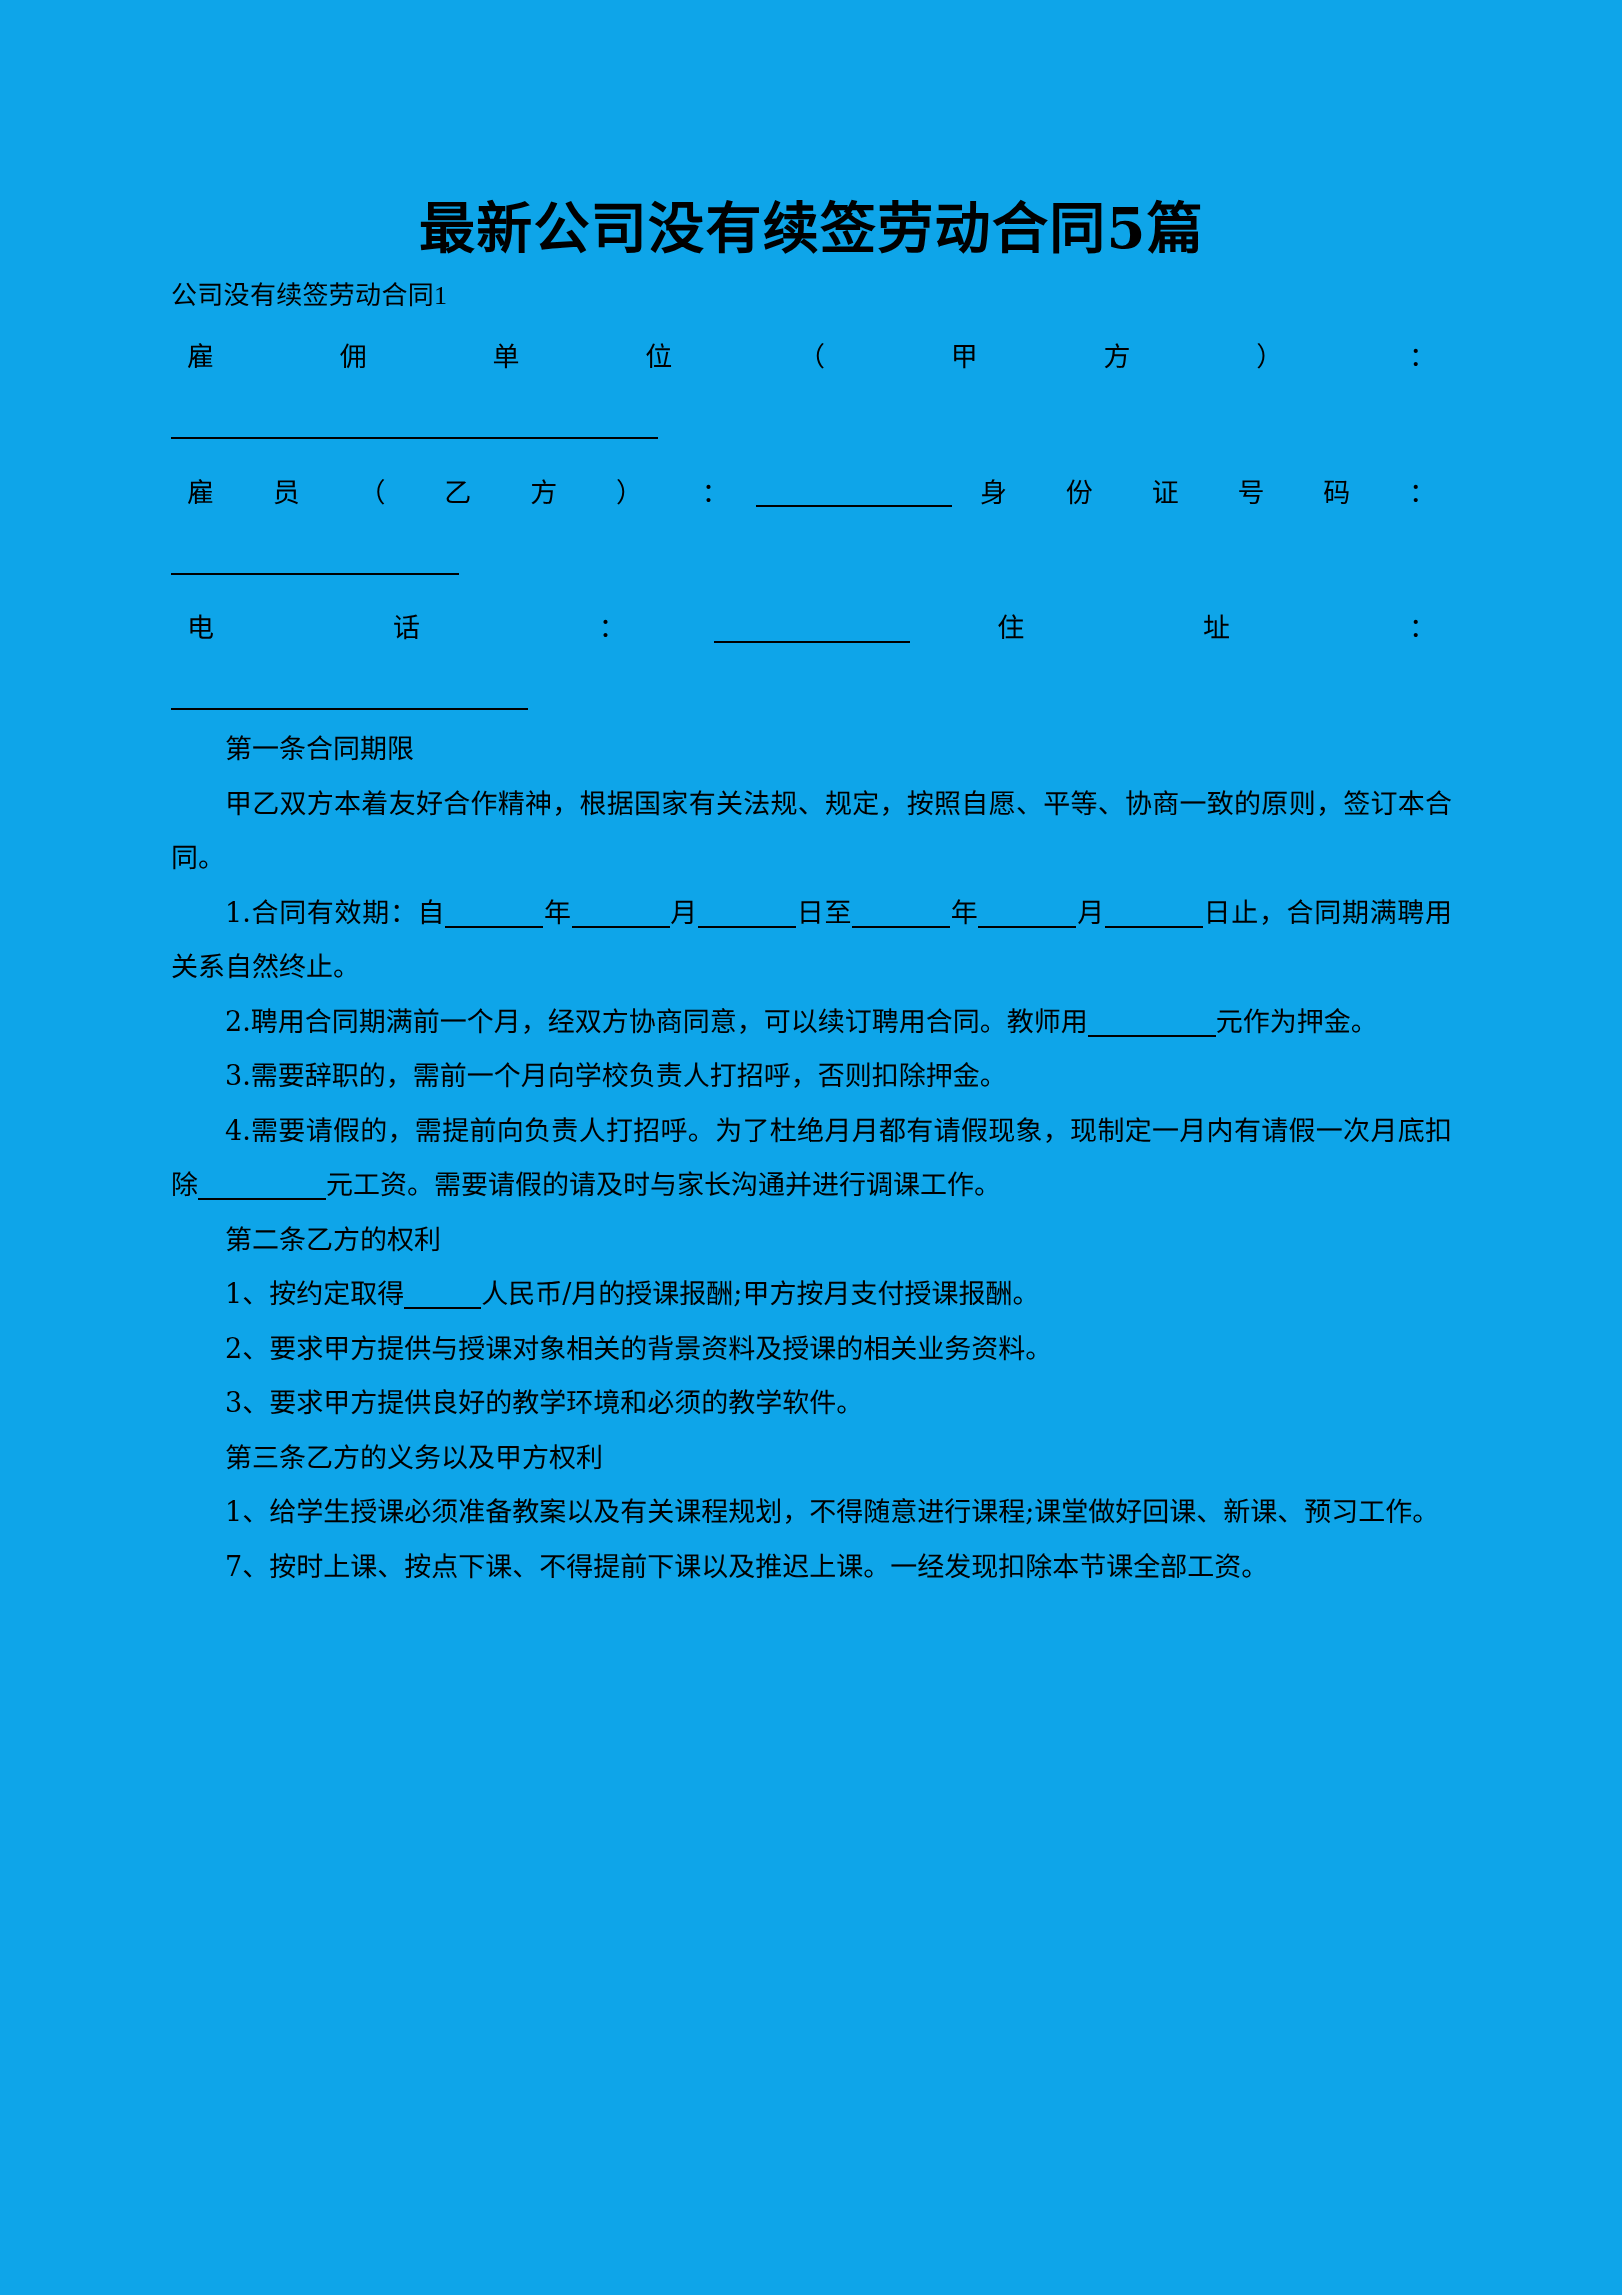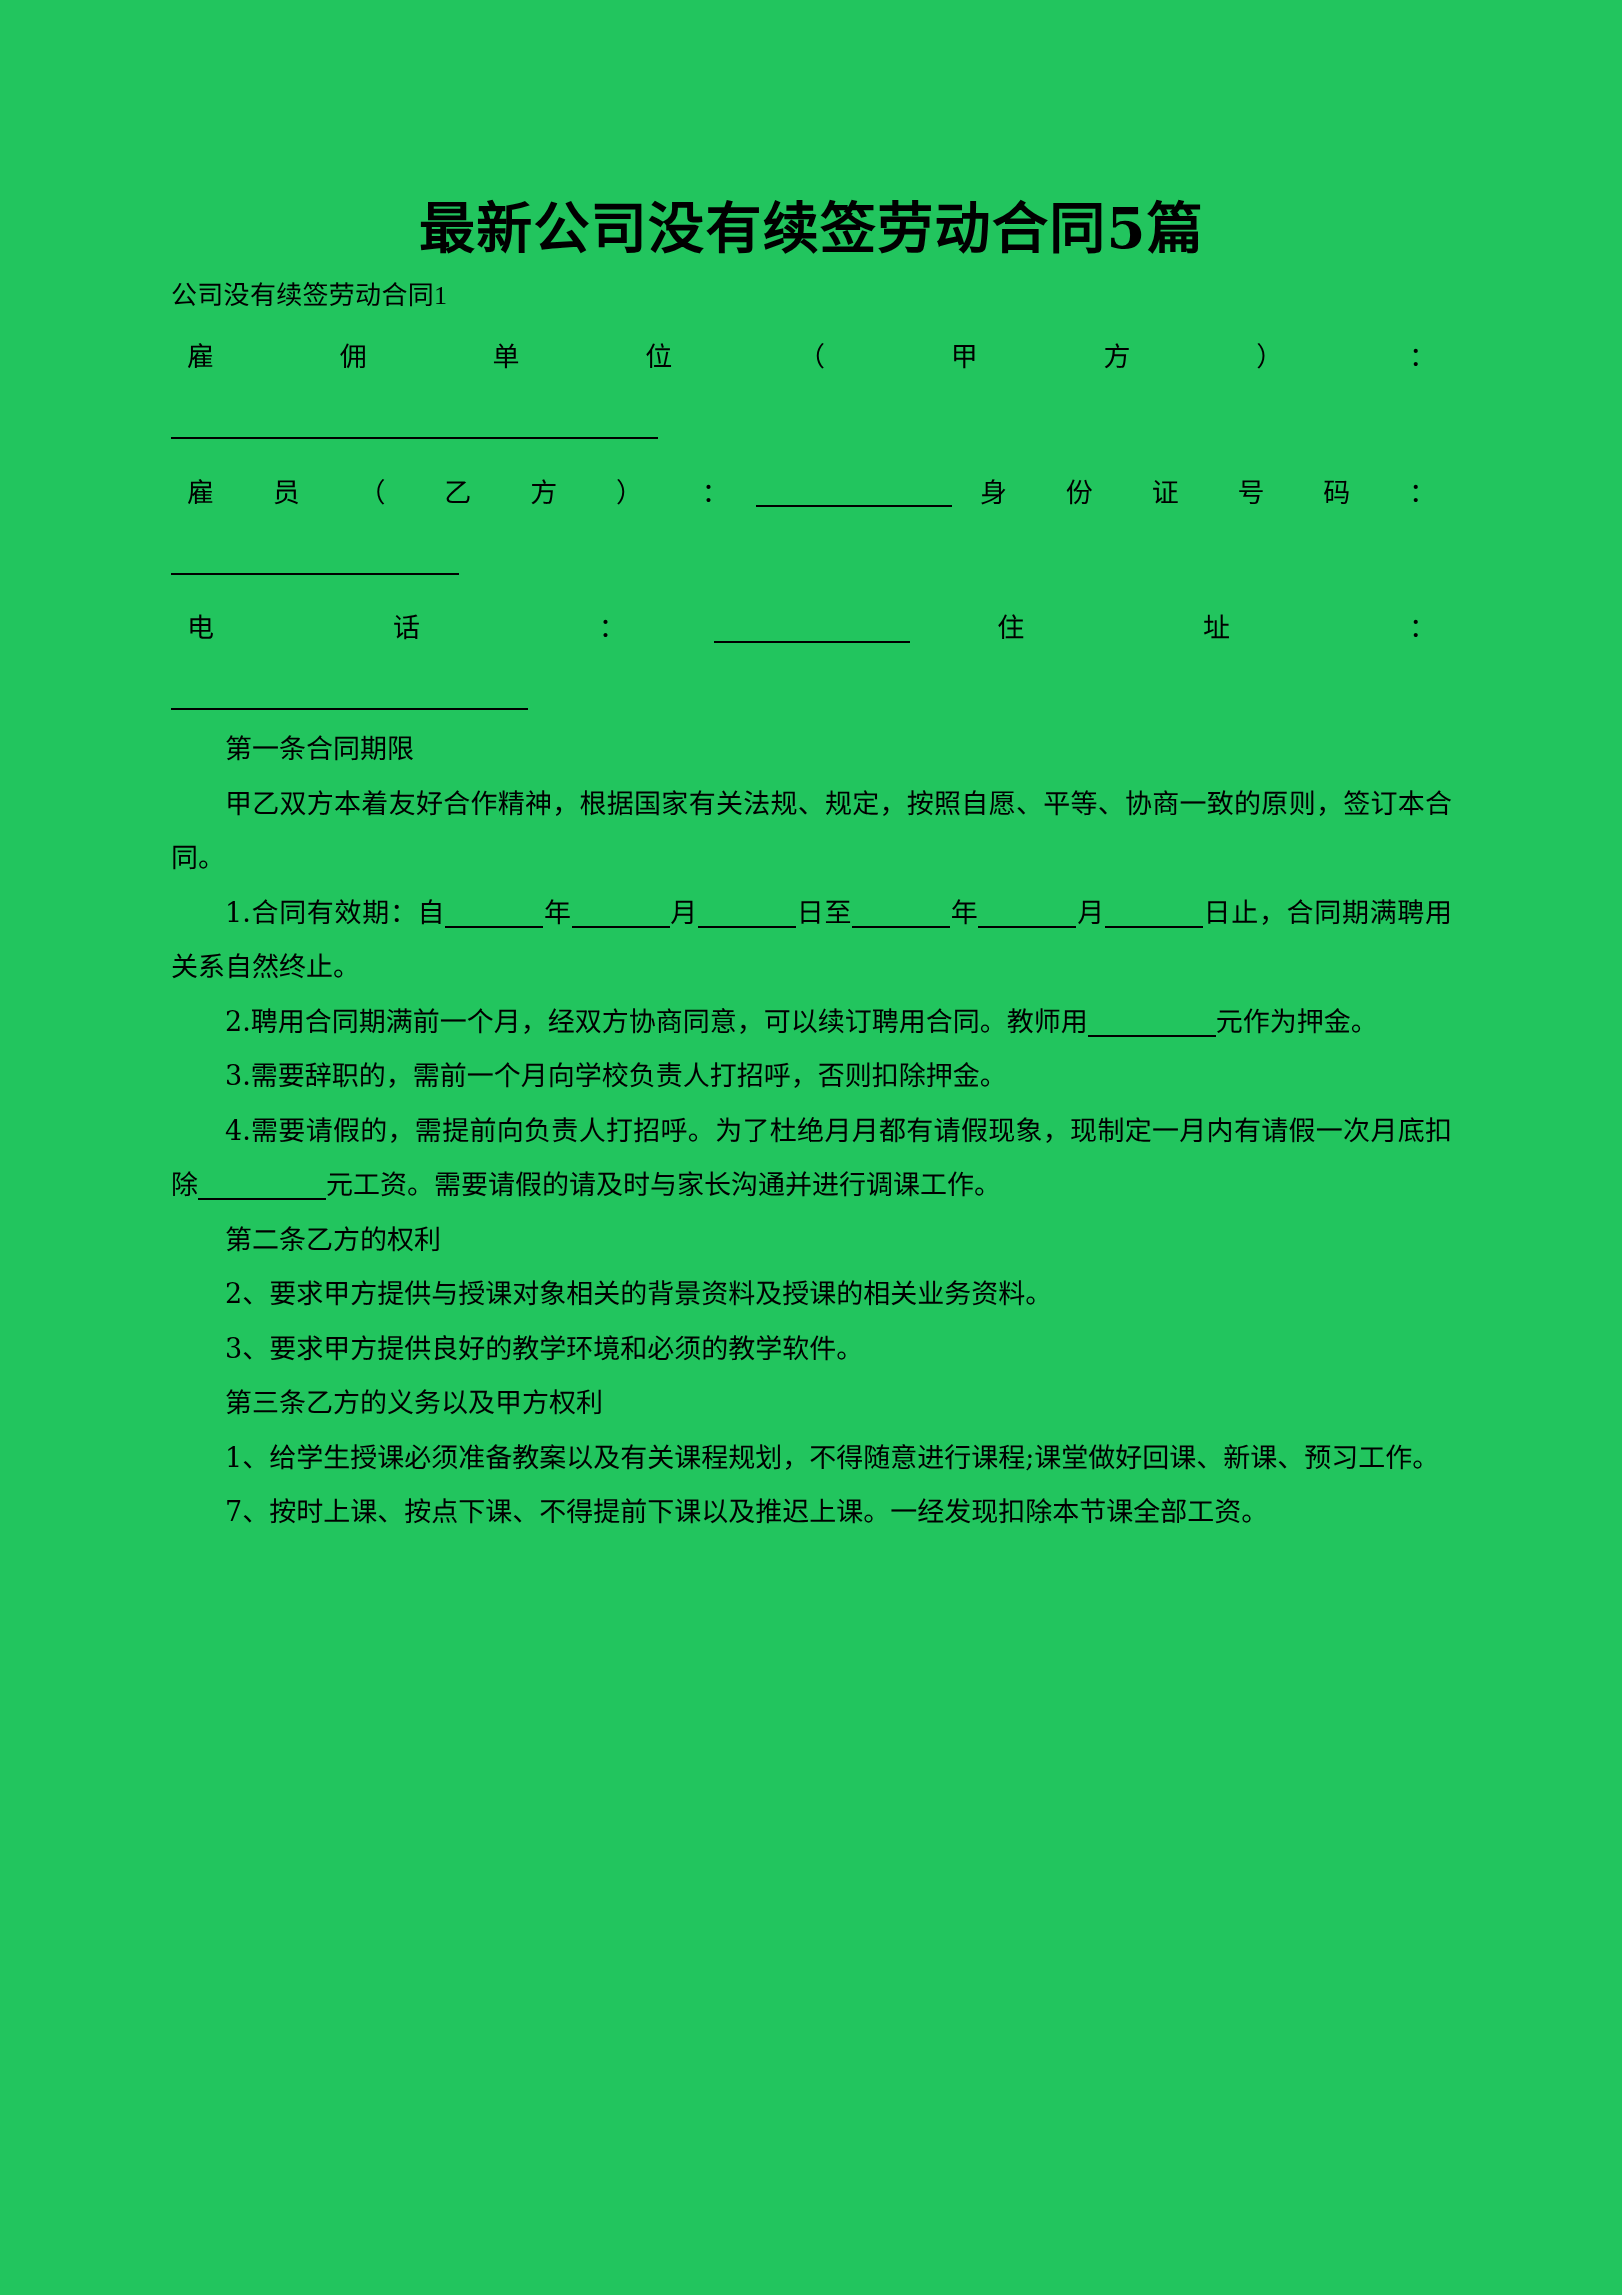--- a/index.html
+++ b/index.html
@@ -10,21 +10,21 @@
   }
   body {
     font-family: "DejaVu Serif", "Liberation Serif", serif;
     color: #000000;
   }
 
   .page {
     position: relative;
     width: 1623px;
     height: 2295px;
-    background: #22c55e;
+    background: #0ea5e9;
     box-sizing: border-box;
     padding: 196px 171px 0 171px;
     overflow: hidden;
   }
 
   
   .doc-title {
     font-family: "DejaVu Serif", "Liberation Serif", serif;
     font-weight: bold;
     font-size: 56px;
@@ -151,20 +151,23 @@
   </p>
 
   <p class="para">3.需要辞职的，需前一个月向学校负责人打招呼，否则扣除押金。</p>
 
   <p class="para">
     <span>4.需要请假的，需提前向负责人打招呼。为了杜绝月月都有请假现象，现制定一月内有请假一次月底扣除</span><span class="blank b-lg"></span><span>元工资。需要请假的请及时与家长沟通并进行调课工作。</span>
   </p>
 
   <p class="para">第二条乙方的权利</p>
 
+  <p class="para">
+    <span>1、按约定取得</span><span class="blank b-sm"></span><span>人民币/月的授课报酬;甲方按月支付授课报酬。</span>
+  </p>
 
   <p class="para">2、要求甲方提供与授课对象相关的背景资料及授课的相关业务资料。</p>
 
   <p class="para">3、要求甲方提供良好的教学环境和必须的教学软件。</p>
 
   <p class="para">第三条乙方的义务以及甲方权利</p>
 
   <p class="para">1、给学生授课必须准备教案以及有关课程规划，不得随意进行课程;课堂做好回课、新课、预习工作。</p>
 
   <p class="para">7、按时上课、按点下课、不得提前下课以及推迟上课。一经发现扣除本节课全部工资。</p>

